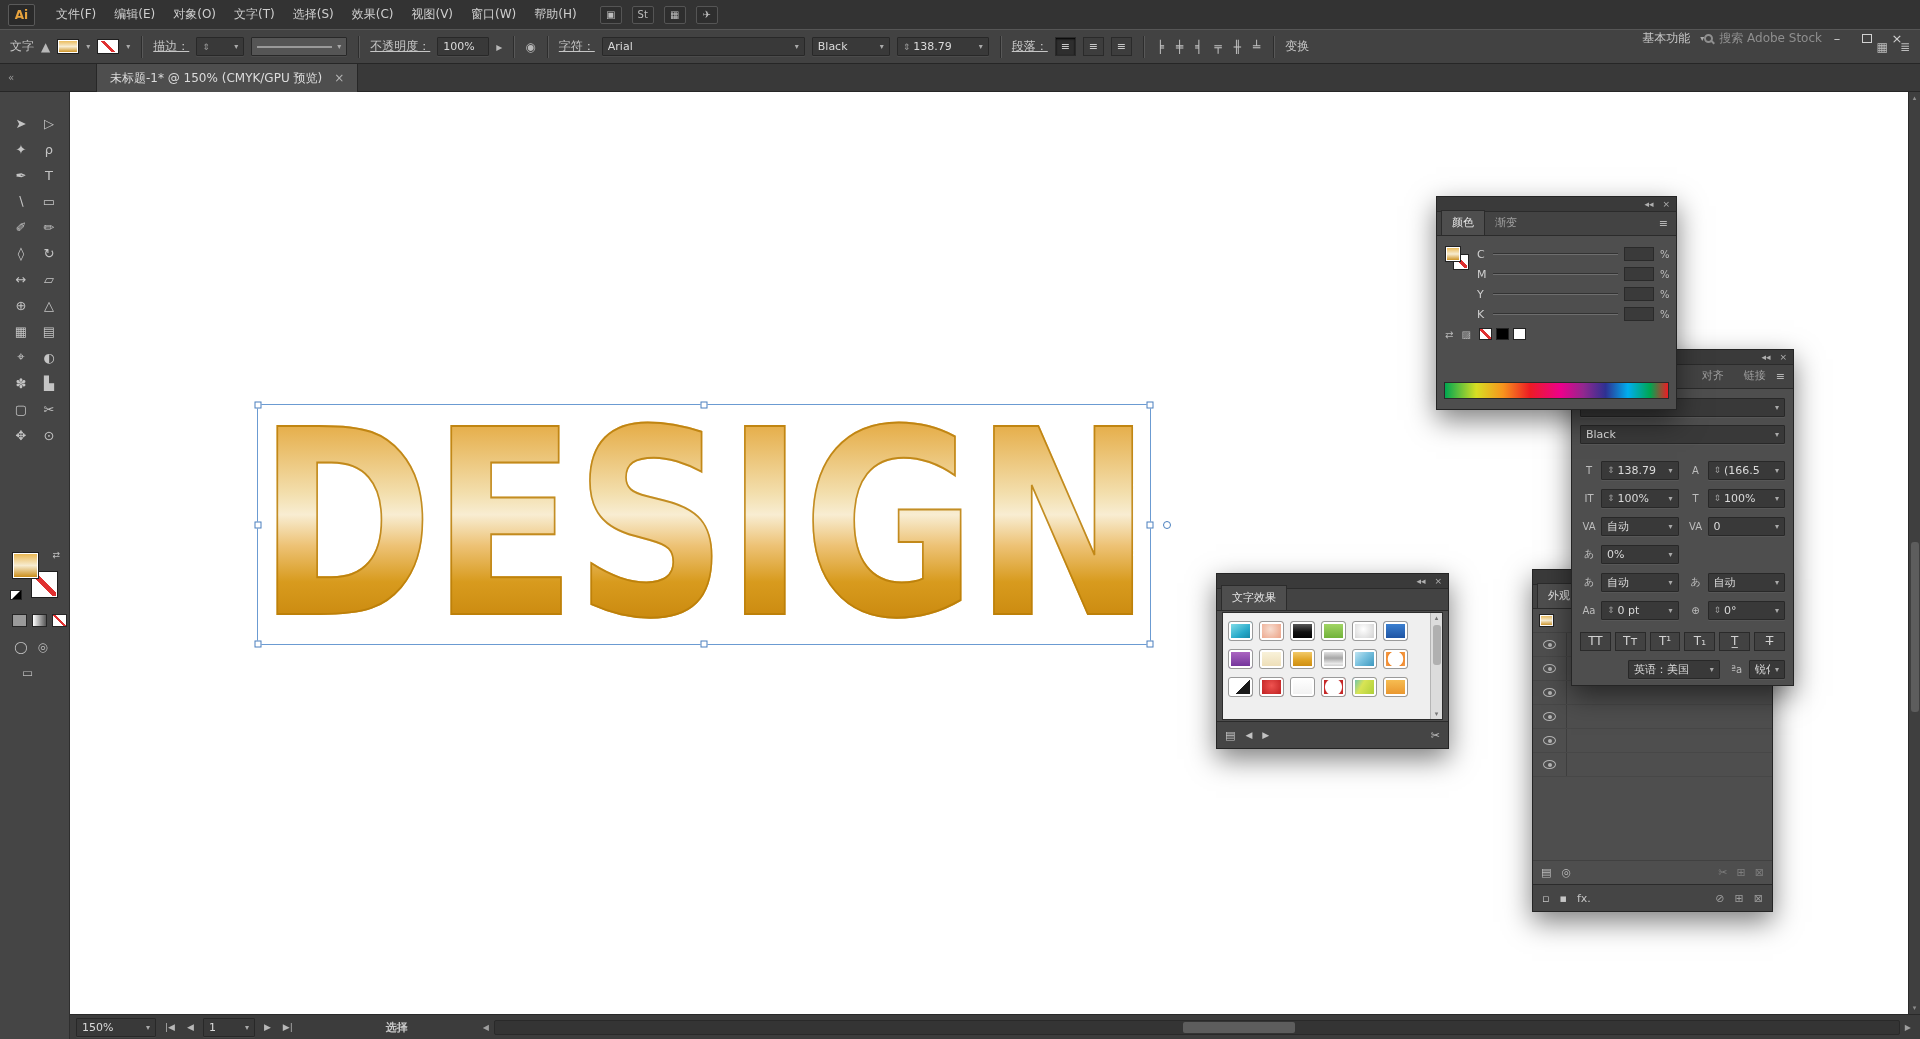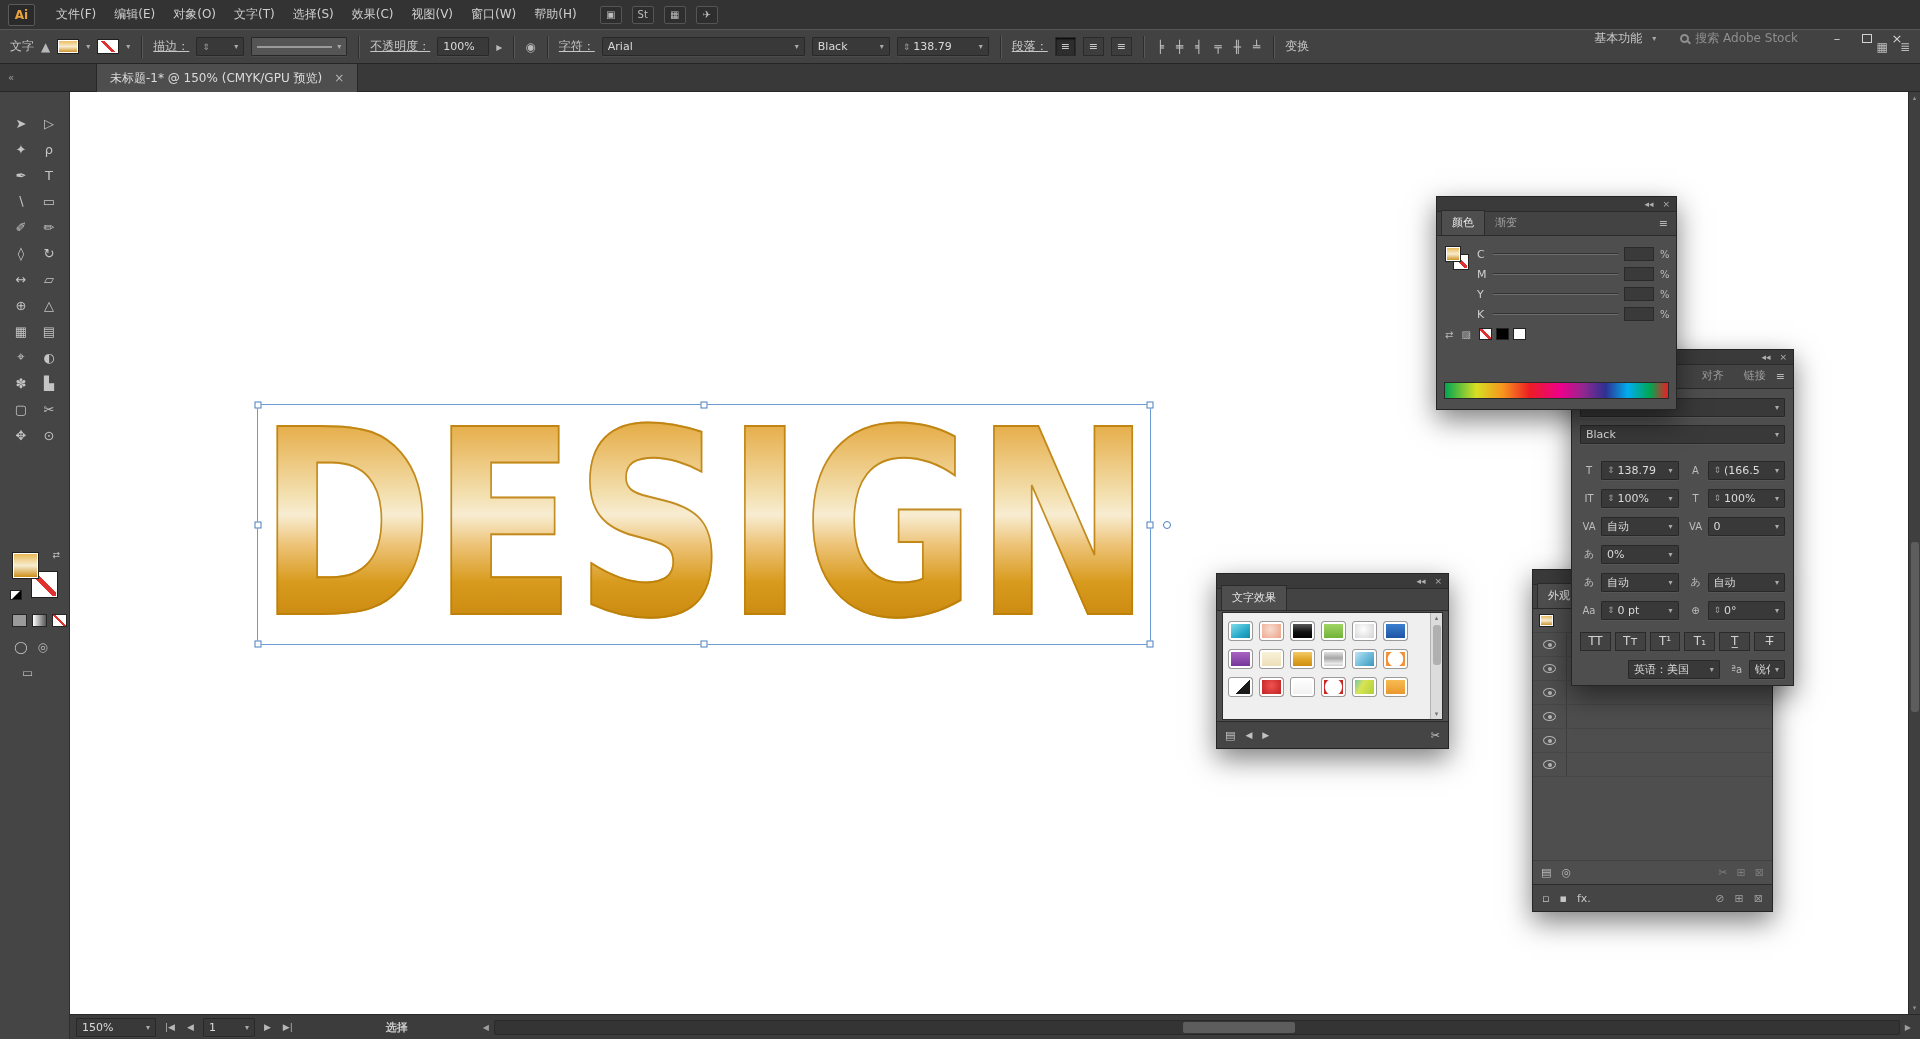--- a/index.html
+++ b/index.html
@@ -11,21 +11,21 @@
   .hbar { position:absolute; left:0; right:0; display:flex; align-items:center; }
   #menubar { top:0; height:29px; background:#333333; color:#cfcfcf; font-size:12px;
     padding:0 8px; z-index:30; }
   .logo { width:27px; height:22px; background:#2a2a2a; border:1px solid #5a5a5a; border-radius:2px;
     color:#e8a33d; font-weight:bold; font-size:12px; display:flex; align-items:center; justify-content:center;
     margin-right:12px; }
   .menu-item { padding:0 9px; height:29px; display:flex; align-items:center; cursor:default; }
   .app-icons { display:flex; align-items:center; gap:10px; margin-left:14px; color:#bdbdbd; }
   .app-icon { width:22px; height:18px; background:#2e2e2e; border:1px solid #555; border-radius:2px;
     display:flex; align-items:center; justify-content:center; font-size:10px; }
-  .mb-right { margin-left:auto; display:flex; align-items:center; gap:24px;margin-top:48px; }
+  .mb-right { margin-left:auto; display:flex; align-items:center; gap:0;margin-top:48px; }
   .workspace { display:flex; align-items:center; gap:5px; color:#c8c8c8; }
   .searchbox { display:flex; align-items:center; gap:6px; color:#8f8f8f; }
   .mag { width:9px; height:9px; border:2px solid #8f8f8f; border-radius:50%; position:relative; display:inline-block; }
   .mag::after { content:""; position:absolute; width:5px; height:2px; background:#8f8f8f;
     transform:rotate(45deg); right:-4px; bottom:-2px; }
   .win-btns { display:flex; align-items:center; }
   .win-btn { width:30px; height:29px; display:flex; align-items:center; justify-content:center; color:#d2d2d2; font-size:13px; }
   .win-maxbox { width:10px; height:9px; border:1px solid #d2d2d2; display:inline-block; }
 
   #controlbar { top:29px; height:35px; background:#424242; border-top:1px solid #565656;

